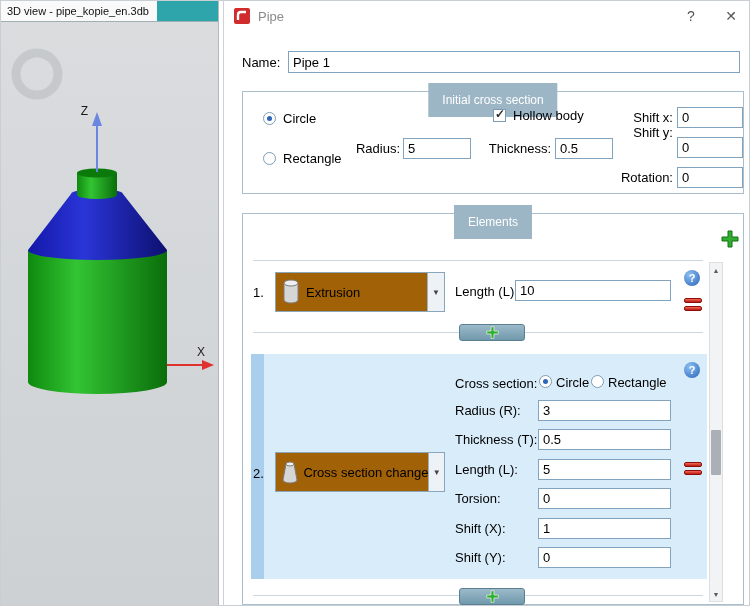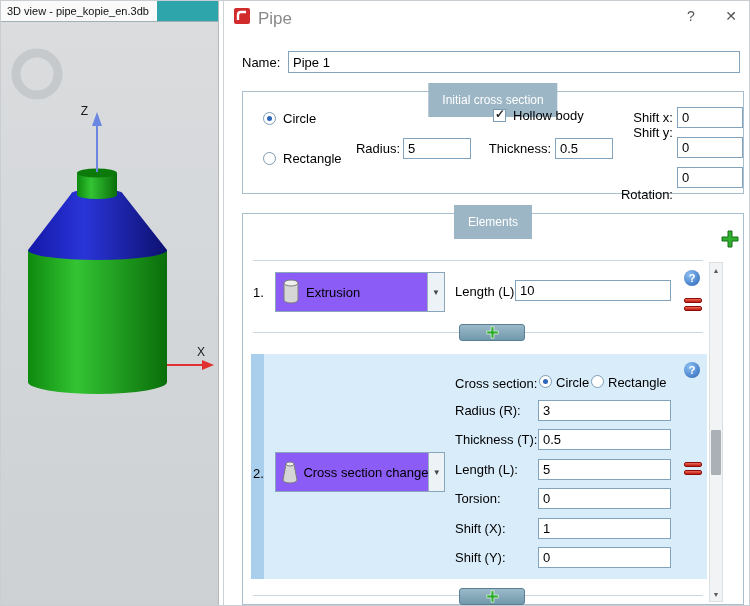--- a/index.html
+++ b/index.html
@@ -7,32 +7,32 @@
   .screen{position:relative;width:750px;height:606px;background:#fff;overflow:hidden;border:1px solid #c9ced2}
   
   .left-panel{position:absolute;left:0;top:0;width:218px;height:606px;border-right:1px solid #b3b8bb;border-bottom:1px solid #8d9296}
   .left-header{display:flex;height:21px;background:#2da5ab;border-bottom:1px solid #9fb0b4}
   .left-title{background:#fafafa;color:#111;font-size:11px;padding:4px 8px 16px 6px;white-space:nowrap}
   .left-header-fill{flex:1}
   .viewport{position:absolute;left:0;top:21px;width:217px;height:584px;background:linear-gradient(180deg,#dadcde 0%,#cdd1d4 100%)}
   
   .dialog{position:absolute;left:222px;top:0;width:528px;height:606px;background:#fff;border-left:1px solid #ccd2d6}
   .dlg-icon{position:absolute;left:10px;top:7px;width:16px;height:16px}
-  .dlg-title{position:absolute;left:34px;top:8px;font-size:17px;color:#8a8a8a}
+  .dlg-title{position:absolute;left:34px;top:8px;font-size:13px;color:#8a8a8a}
   .dlg-btn{position:absolute;top:7px;width:18px;text-align:center;font-size:14px;color:#555;cursor:pointer}
   .lbl{position:absolute;font-size:13px;color:#000;white-space:nowrap}
   .lbl.r{text-align:right}
   .field{position:absolute;height:21px;border:1px solid #82a3bd;background:#fff;font:13px "Liberation Sans",sans-serif;padding:0 4px;color:#000}
   .group{position:absolute;border:1px solid #a9bfce}
   .group-title{position:absolute;top:-9px;left:50%;transform:translateX(-50%);background:#9db6c6;color:#fff;font-size:12px;padding:10px 14px;white-space:nowrap}
   .radio{position:absolute;width:13px;height:13px;border:1px solid #7d9cb4;border-radius:50%;background:#fff;cursor:pointer}
   .radio.checked::after{content:"";position:absolute;left:3px;top:3px;width:5px;height:5px;border-radius:50%;background:#2d66b8}
   .checkbox{position:absolute;width:13px;height:13px;border:1px solid #7d9cb4;background:#fff;cursor:pointer}
   .checkmark{position:absolute;left:1px;top:-3px;font-size:12px;font-weight:bold;color:#2b2b2b}
-  .combo{position:absolute;width:170px;height:40px;border:1px solid #8aa6bb;background:#8b5cf6;display:flex;align-items:center;cursor:pointer}
+  .combo{position:absolute;width:170px;height:40px;border:1px solid #8aa6bb;background:#a16207;display:flex;align-items:center;cursor:pointer}
   .combo-icon{width:30px;display:flex;justify-content:center}
   .combo-text{font-size:13px;color:#000;white-space:nowrap}
   .combo-arrow{margin-left:auto;width:17px;height:100%;border-left:1px solid #9ab2c4;background:#edf2f6;display:flex;align-items:center;justify-content:center;font-size:8px;color:#444}
   .sep{position:absolute;height:1px;background:#ccd8e0}
   .addbtn{position:absolute;width:66px;height:17px;background:linear-gradient(180deg,#9cbac9,#7099ac);border:1px solid #5a7f92;border-radius:3px;display:flex;align-items:center;justify-content:center;cursor:pointer}
   .helpicon{position:absolute;width:16px;height:16px;border-radius:50%;background:radial-gradient(circle at 35% 30%,#8cc0f2,#2a63b8);color:#fff;font-size:11px;font-weight:bold;display:flex;align-items:center;justify-content:center;cursor:pointer}
   .minusbtn{position:absolute;width:18px;display:flex;flex-direction:column;gap:3px;cursor:pointer}
   .minusbtn div{height:5px;border-radius:2px;background:linear-gradient(180deg,#f26a5e,#bc1a10);border:1px solid #8e0d06}
   .plusbtn{position:absolute;cursor:pointer}
   .selblock{position:absolute;background:#d9ecfa}
@@ -133,21 +133,21 @@
 
       <span class="lbl r" style="left:240px;top:49px;width:68px">Thickness:</span>
       <input class="field" style="left: 312px; top: 46px; width: 58px;" value="0.5">
 
       <span class="lbl r" style="left:350px;top:18px;width:80px">Shift x:</span>
       <input class="field" style="left: 434px; top: 15px; width: 66px;" value="0">
 
       <span class="lbl r" style="left:350px;top:33px;width:80px">Shift y:</span>
       <input class="field" style="left: 434px; top: 45px; width: 66px;" value="0">
 
-      <span class="lbl r" style="left:350px;top:95px;width:80px">Rotation:</span>
+      <span class="lbl r" style="left:350px;top:78px;width:80px">Rotation:</span>
       <input class="field" style="left: 434px; top: 75px; width: 66px;" value="0">
     </div>
 
     <div class="group" style="left:18px;top:212px;width:502px;height:392px">
       <span class="group-title">Elements</span>
 
       <span class="plusbtn" style="left:478px;top:16px">
         <svg width="18" height="18" viewBox="0 0 18 18">
             <path d="M7 1 h4 v6 h6 v4 h-6 v6 h-4 v-6 H1 V7 h6 z" fill="#2fae2f" stroke="#176e17"></path>
           </svg>

